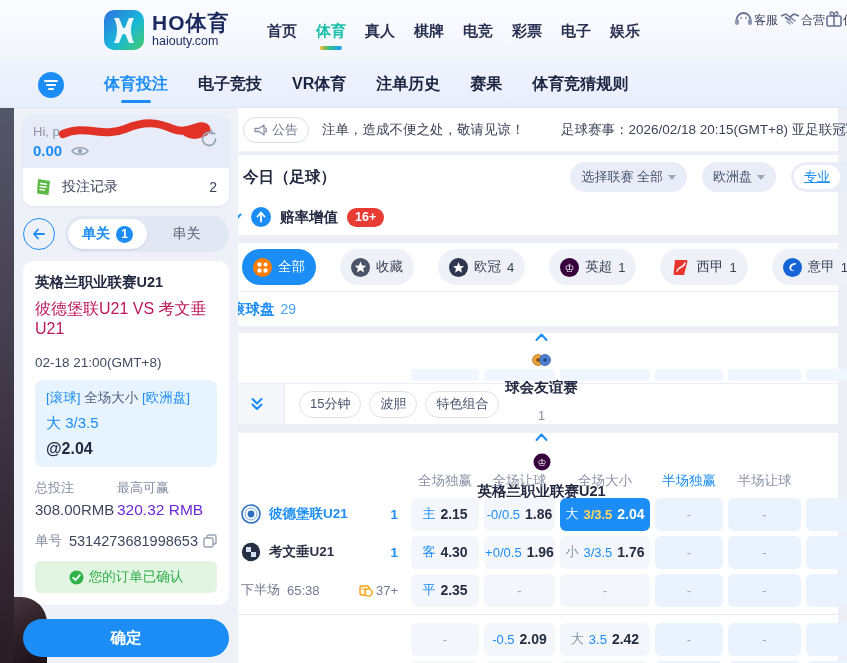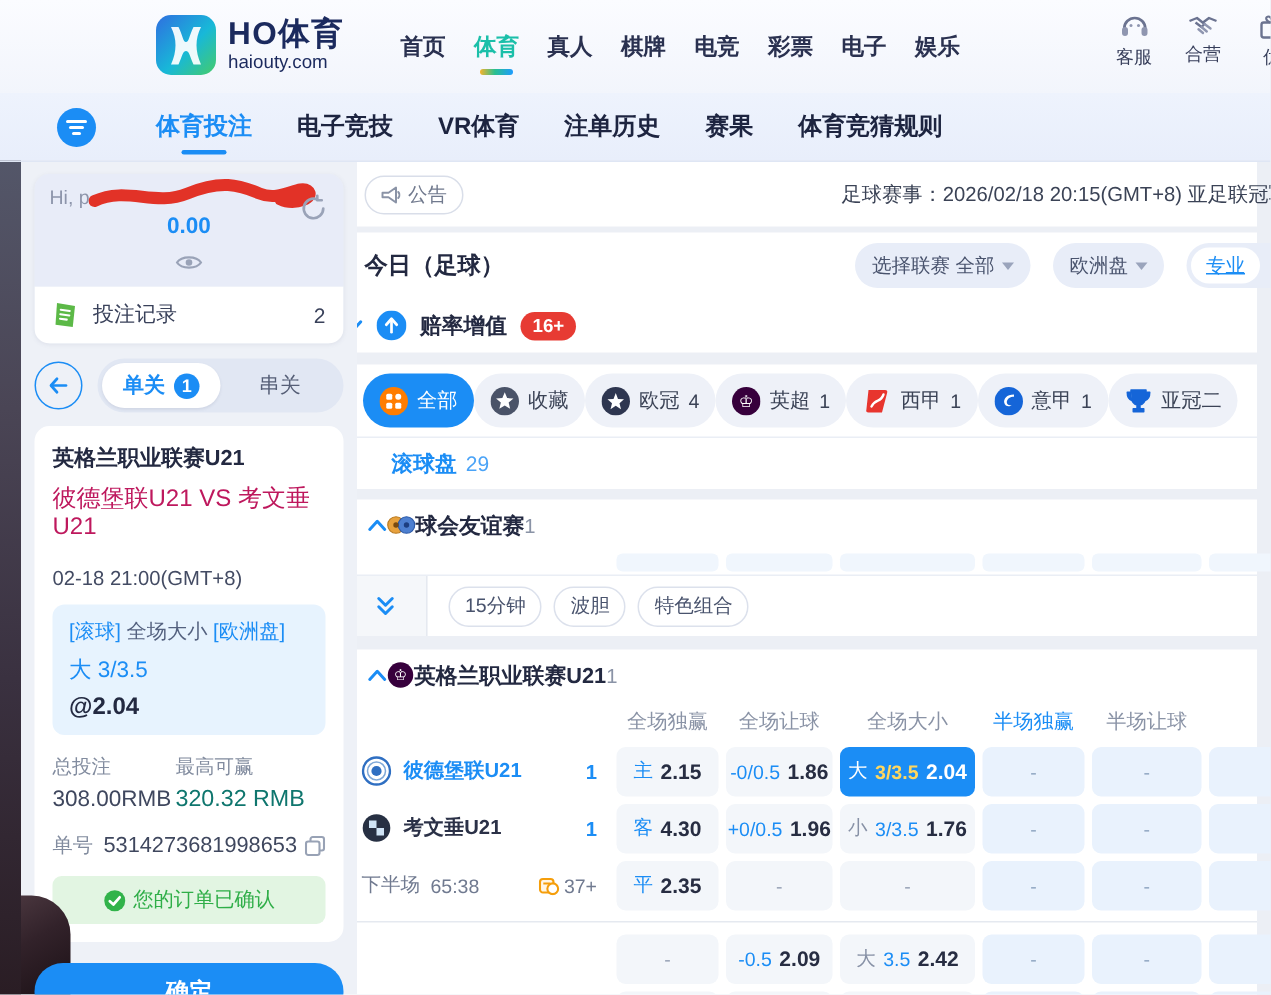--- a/index.html
+++ b/index.html
@@ -15,21 +15,21 @@
     background:linear-gradient(135deg,#2f6fe0 0%,#18b8d8 55%,#45cc6a 100%); position:relative; }
   .logo-mark svg { position:absolute; inset:0; }
   .logo-text-main { font-size:21px; font-weight:bold; color:#1b2a5e; line-height:1.05; letter-spacing:1px; }
   .logo-text-sub { font-size:12.5px; color:#1b2a5e; }
   .top-nav { position:absolute; left:267px; top:0; height:62px; display:flex; align-items:center; gap:19px; }
   .top-nav-item { font-size:15px; font-weight:600; color:#2a3150; position:relative; cursor:pointer; white-space:nowrap; }
   .top-nav-item.active { color:#1bbfa9; }
   .top-nav-item.active::after { content:""; position:absolute; left:4px; bottom:-9px; width:22px; height:4px; border-radius:2px;
     background:linear-gradient(90deg,#f7b32b 0%,#29c08f 45%,#1e9bff 100%); }
   .header-right { position:absolute; right:-24px; top:9px; display:flex; }
-  .hr-item { width:46px; display:flex; flex-direction:column; align-items:center; cursor:pointer;font-family:Liberation Mono, monospace; }
+  .hr-item { width:46px; display:flex; flex-direction:row; align-items:center; cursor:pointer;font-family:Liberation Mono, monospace; }
   .hr-item .lbl { font-size:12px; color:#363d5a; margin-top:3px; white-space:nowrap; }
 
   
   .subnav { position:absolute; left:0; top:62px; width:847px; height:46px;
     background:linear-gradient(180deg,#eef3fd,#e8eefb); border-bottom:1px solid #dfe6f4; z-index:15;
     display:flex; align-items:center; }
   .filter-btn { width:26px; height:26px; border-radius:50%; background:#1b8df5; margin-left:38px;
     display:flex; align-items:center; justify-content:center; cursor:pointer; flex:none; }
   .subnav-items { display:flex; align-items:center; gap:30px; margin-left:40px; }
   .subnav-item { font-size:16px; font-weight:600; color:#1d2440; position:relative; cursor:pointer; white-space:nowrap; }
@@ -44,21 +44,21 @@
   
   .sidebar { position:absolute; left:14px; top:108px; width:224px; height:555px; background:#eef1f7; z-index:10; }
   .search-row { padding:9px 9px 8px 9px; background:#f0f4fa; }
   .search-box { height:31px; background:#fff; border-radius:6px; display:flex; align-items:center; padding:0 10px; cursor:text; }
   .search-ph { flex:1; font-size:13px; color:#a9b1c5; white-space:nowrap; overflow:hidden; }
   .user-card { margin:8px 9px 0; border-radius:10px; overflow:hidden; box-shadow:0 1px 3px rgba(100,110,140,.10); }
   .user-top { background:#e8ecf8; padding:8px 10px 9px; position:relative; }
   .greeting { font-size:13px; color:#8d95ab; }
   .scribble { position:absolute; left:36px; top:2px; width:160px; height:26px; pointer-events:none; }
   .refresh { position:absolute; right:10px; top:13px; cursor:pointer; }
-  .balance-row { display:flex; align-items:center; gap:9px; margin-top:3px;flex-direction:column; }
+  .balance-row { display:flex; align-items:center; gap:9px; margin-top:3px; }
   .balance { font-size:15px; font-weight:700; color:#1b8df5; }
   .user-bottom { background:#fff; padding:10px 12px; display:flex; align-items:center; cursor:pointer; }
   .records-label { font-size:14px; color:#39415a; margin-left:9px; }
   .records-count { margin-left:auto; font-size:14px; color:#39415a; }
   .tabs-row { margin:10px 9px 0; display:flex; align-items:center; }
   .back-btn { width:32px; height:32px; border-radius:50%; border:1.5px solid #1b8df5; background:transparent;
     display:flex; align-items:center; justify-content:center; cursor:pointer; flex:none; }
   .tab-group { flex:1; margin-left:10px; height:36px; background:#e1e7f3; border-radius:18px; padding:3px; display:flex; }
   .tab { flex:1; display:flex; align-items:center; justify-content:center; gap:6px; font-size:14px; color:#555e76; cursor:pointer; border-radius:15px; }
   .tab.active { background:#fff; color:#1b8df5; font-weight:700; box-shadow:0 1px 2px rgba(100,110,140,.15); }
@@ -69,21 +69,21 @@
   .bc-match { font-size:16px; color:#be185d; margin-top:7px; }
   .bc-time { font-size:13.5px; color:#434b63; margin-top:17px; }
   .bc-bluebox { margin-top:10px; background:#e7f3fe; border-radius:8px; padding:9px 11px; }
   .bb-tags { font-size:13.5px; }
   .bb-tags .t-blue { color:#1b8df5; } .bb-tags .t-mid { color:#54617f; }
   .bb-sel { font-size:15px; color:#1b8df5; margin-top:7px; }
   .bb-odds { font-size:16px; font-weight:700; color:#232941; margin-top:7px; }
   .bc-totals { margin-top:12px; display:grid; grid-template-columns:1fr 100px; }
   .tot-lbl { font-size:13px; color:#828c9f; }
   .tot-val { font-size:15px; color:#3f475e; margin-top:4px; }
-  .tot-val.blue { color:#0f766e; font-size:15.5px; }
+  .tot-val.blue { color:#6d28d9; font-size:15.5px; }
   .bc-ticket { margin-top:13px; display:flex; align-items:center; }
   .tk-lbl { font-size:13.5px; color:#828c9f; }
   .tk-no { margin-left:auto; font-size:14.5px; color:#3f475e; }
   .bc-confirmed { margin-top:11px; height:32px; background:#e2f5e2; border-radius:6px;
     display:flex; align-items:center; justify-content:center; gap:5px; }
   .cf-text { font-size:13.5px; color:#2fae48; }
   .btn { position:relative; z-index:2; margin:14px 9px 0; height:38px; border-radius:19px; border:none;
     display:flex; align-items:center; justify-content:center; width:calc(100% - 18px); cursor:pointer; }
   .btn-confirm { background:#1b8df5; color:#fff; font-size:15.5px; font-weight:700; }
   .dark-corner { position:absolute; left:-14px; bottom:0; width:47px; height:66px; z-index:1;
@@ -107,31 +107,31 @@
     font-size:13px; color:#49536d; cursor:pointer; white-space:nowrap; }
   .caret { width:0; height:0; border-left:4.5px solid transparent; border-right:4.5px solid transparent; border-top:5px solid #9aa4bc; margin-top:1px; }
   .mode-pill { height:30px; background:#e8edf8; border-radius:15px; padding:3px; display:flex; align-items:center; width:96px; }
   .mode-pro { height:24px; background:#fff; border-radius:12px; padding:0 10px; display:flex; align-items:center;
     font-size:13px; color:#1b8df5; text-decoration:underline; cursor:pointer; }
   .b2r2 { height:36px; display:flex; align-items:center; gap:9px; }
   .boost-label { font-size:14.5px; font-weight:600; color:#232941; }
   .boost-badge { height:19px; border-radius:10px; background:#e73b33; color:#fff; font-size:12.5px; font-weight:700;
     display:flex; align-items:center; padding:0 8px; }
   .block3 { margin-top:8px; }
-  .league-tabs { height:48px; display:flex; align-items:center; gap:0; padding-left:13px; }
+  .league-tabs { height:48px; display:flex; align-items:center; gap:24px; padding-left:13px; }
   .ltab { height:36px; border-radius:18px; background:#eef1f8; padding:0 11px; display:flex; align-items:center; gap:6px;
     font-size:13.5px; color:#3b4356; cursor:pointer; white-space:nowrap; flex:none; }
   .ltab.active { background:#1b8df5; color:#fff; }
   .ltab .cnt { font-size:13px; }
   .hdiv { height:1px; background:#eaeef5; }
-  .live-row { height:34px; display:flex; align-items:center; padding-left:32px; gap:6px; cursor:pointer; }
+  .live-row { height:34px; display:flex; align-items:center; padding-left:2px; gap:6px; cursor:pointer; }
   .live-lbl { font-size:14.5px; font-weight:700; color:#1b8df5; }
   .live-cnt { font-size:14px; color:#4aa3f7; }
   .section { margin-top:7px; }
-  .sec-head { height:34px; display:flex; align-items:center; padding-left:16px; cursor:pointer; }
+  .sec-head { height:34px; display:flex; align-items:center; padding-left:16px; gap:11px; cursor:pointer;flex-direction:column; }
   .sec-title { font-size:14.5px; font-weight:700; color:#232941; }
   .sec-cnt { font-size:13.5px; color:#8a93a6; }
   .odds-grid { display:grid; grid-template-columns:165px 68px 71px 90px 68px 73px 73px; column-gap:5px; padding-left:12px; align-items:center; }
   .skel-row { height:16px; }
   .skel { height:12px; border-radius:4px; background:#f0f6fd; }
   .quick-row { height:40px; display:flex; align-items:stretch; }
   .quick-left { width:56px; background:#f5f7fa; border-right:1px solid #e5e9f0; display:flex; align-items:center; justify-content:center; cursor:pointer; }
   .quick-pills { display:flex; align-items:center; gap:8px; padding-left:14px; }
   .qpill { height:27px; border:1px solid #dce1ec; border-radius:14px; padding:0 10px; display:flex; align-items:center;
     font-size:13px; color:#49536d; cursor:pointer; background:#fff; }
@@ -361,20 +361,21 @@
     <div class="notice white">
       <div class="notice-pill">
         <span>
           <svg width="13" height="12" viewBox="0 0 13 12">
               <path d="M1 4.5 L5 4.5 L10 1 L10 11 L5 7.5 L1 7.5 Z" fill="none" stroke="#8a93a6" stroke-width="1.3" stroke-linejoin="round"></path>
               <path d="M11.5 4 A3 3 0 0 1 11.5 8" fill="none" stroke="#8a93a6" stroke-width="1.3" stroke-linecap="round"></path>
             </svg>
         </span>
         <span class="lbl">公告</span>
       </div>
+      <div class="marquee">注单，造成不便之处，敬请见谅！</div>
       <div class="event-text">足球赛事：2026/02/18 20:15(GMT+8) 亚足联冠军联赛</div>
     </div>
 
     <div class="block2 white">
       <div class="b2r1">
         <span class="b2-title">今日（足球）</span>
         <div class="b2-controls">
           <div class="ctl-pill">
             <span>选择联赛 全部</span>
             <span class="caret"></span>

